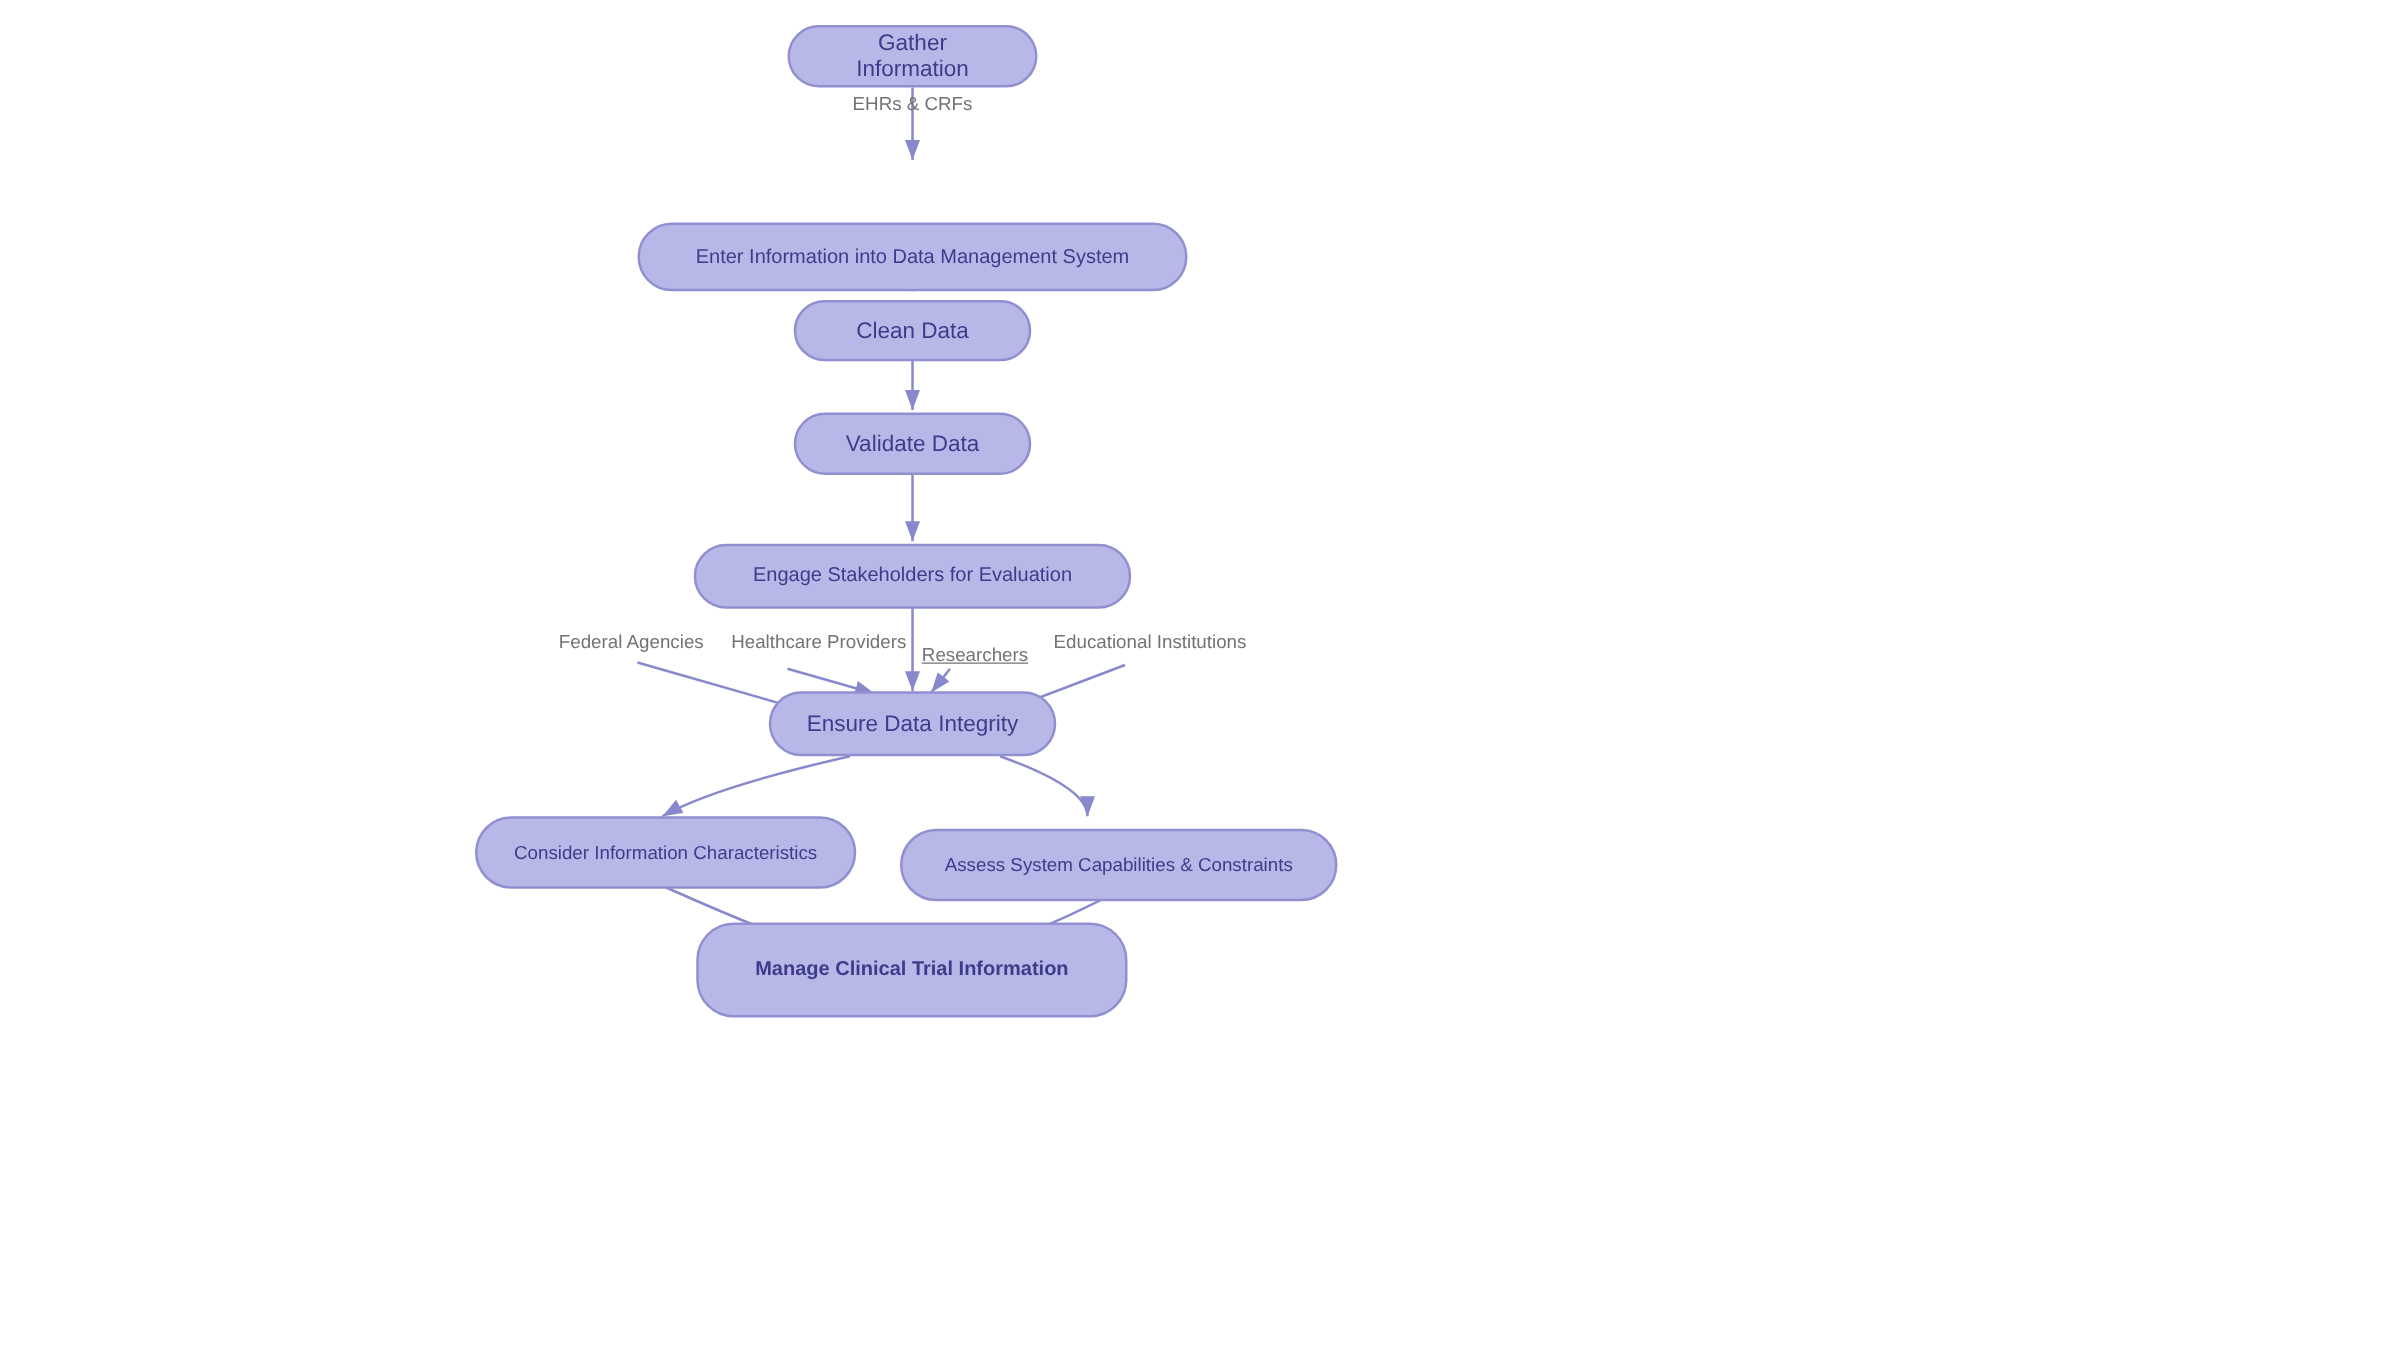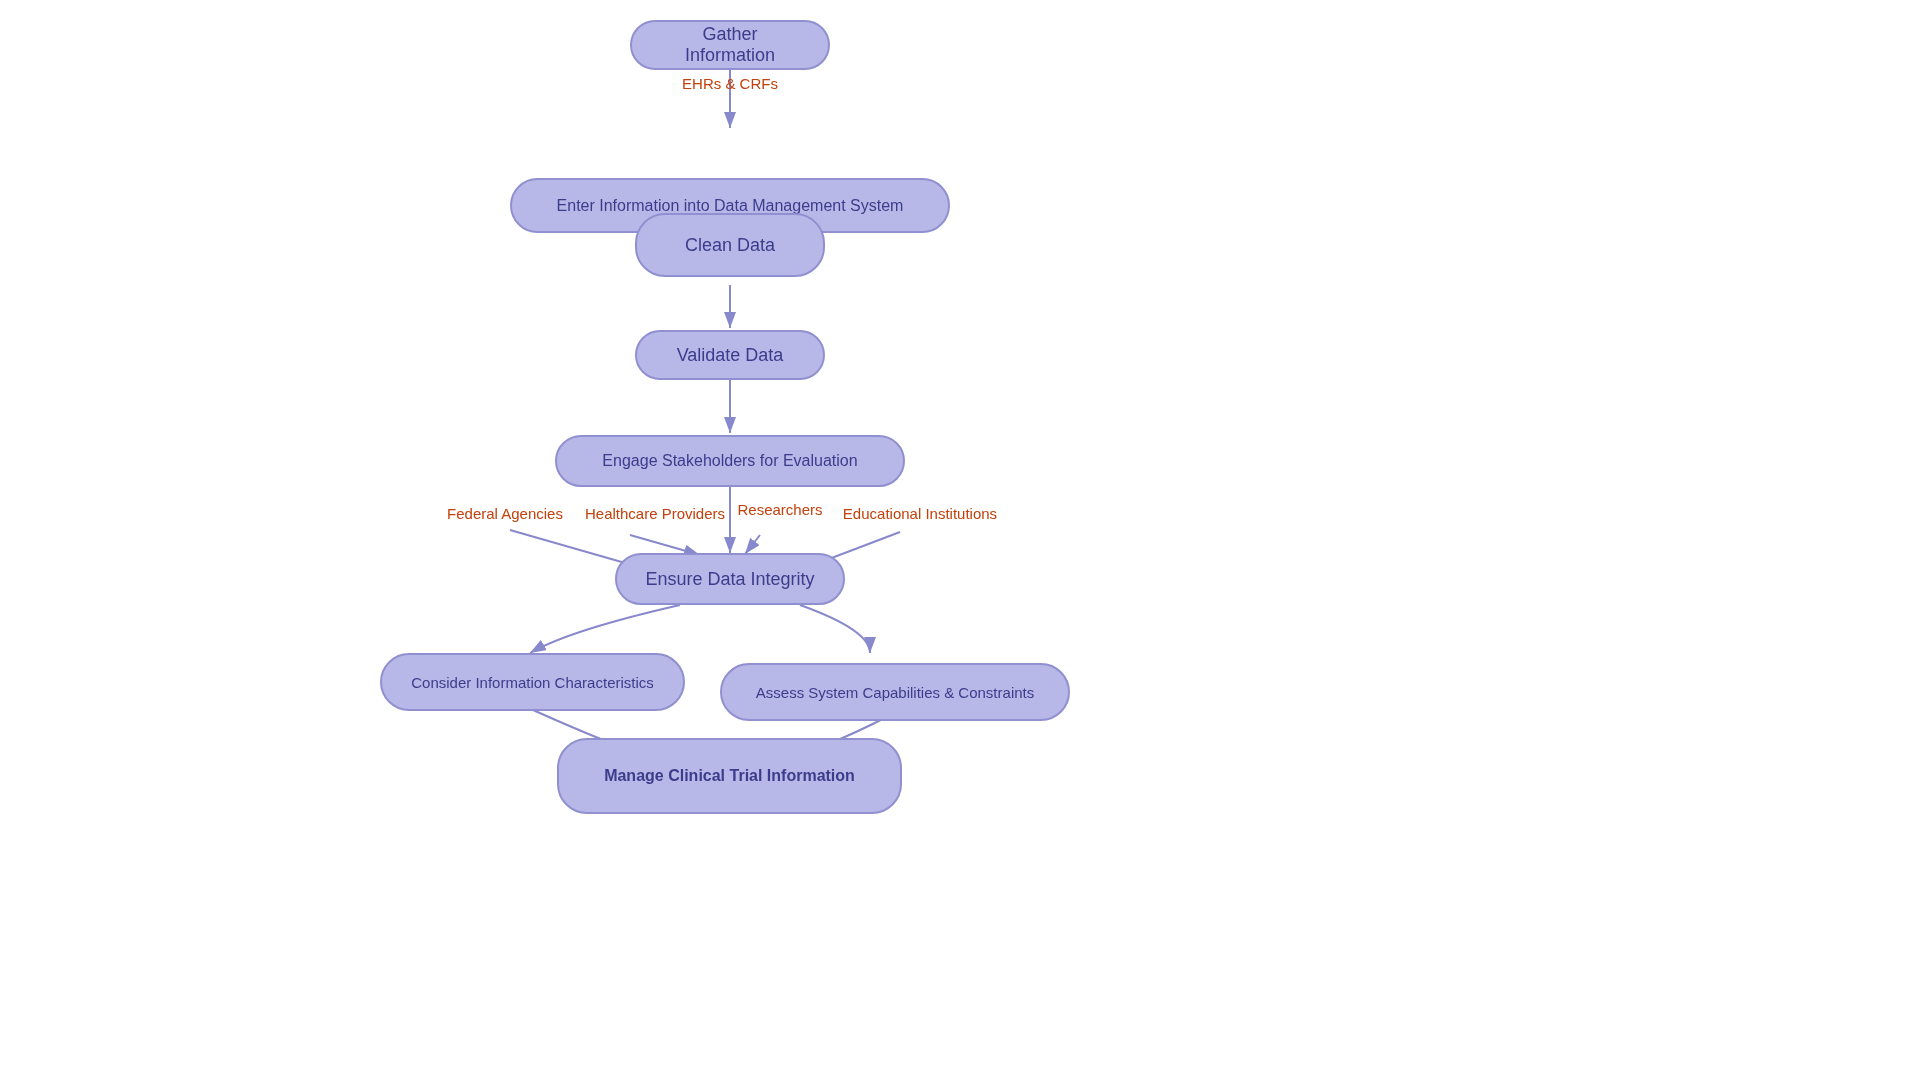--- a/index.html
+++ b/index.html
@@ -27,21 +27,21 @@
       justify-content: center;
       text-align: center;
       color: #3c3c8c;
       font-size: 18px;
       font-weight: 500;
       padding: 12px 24px;
       border: 2px solid #9090d0;
     }
     .label {
       position: absolute;
-      color: #c2410c;
+      color: #737373;
       font-size: 15px;
       text-align: center;
     }
     svg.arrows {
       position: absolute;
       top: 0;
       left: 0;
       width: 1920px;
       height: 1080px;
       pointer-events: none;
@@ -99,35 +99,35 @@
   <div class="node" style="left:630px; top:20px; width:200px; height:50px;">
     <span>Gather Information</span>
   </div>
 
   <div class="label" style="left:680px; top:75px; width:100px;">EHRs &amp; CRFs</div>
 
   <div class="node" style="left:510px; top:130px; width:440px; height:55px; font-size:16px;margin-top:48px;">
     <span>Enter Information into Data Management System</span>
   </div>
 
-  <div class="node" style="left:635px; top:213px; width:190px; height:64px;">
+  <div class="node" style="left:635px; top:240px; width:190px; height:49px;">
     <span>Clean Data</span>
   </div>
 
   <div class="node" style="left:635px; top:330px; width:190px; height:50px;">
     <span>Validate Data</span>
   </div>
 
   <div class="node" style="left:555px; top:435px; width:350px; height:52px; font-size:16px;">
     <span>Engage Stakeholders for Evaluation</span>
   </div>
 
   <div class="label" style="left:430px; top:505px; width:150px;">Federal Agencies</div>
   <div class="label" style="left:575px; top:505px; width:160px;">Healthcare Providers</div>
-  <div class="label" style="left:720px; top:501px; width:120px;">Researchers</div>
+  <div class="label" style="left:720px; top:516px; width:120px;text-decoration:underline;">Researchers</div>
   <div class="label" style="left:825px; top:505px; width:190px;">Educational Institutions</div>
 
   <div class="node" style="left:615px; top:553px; width:230px; height:52px;">
     <span>Ensure Data Integrity</span>
   </div>
 
   <div class="node" style="left:380px; top:653px; width:305px; height:58px; font-size:15px;">
     <span>Consider Information Characteristics</span>
   </div>
 

